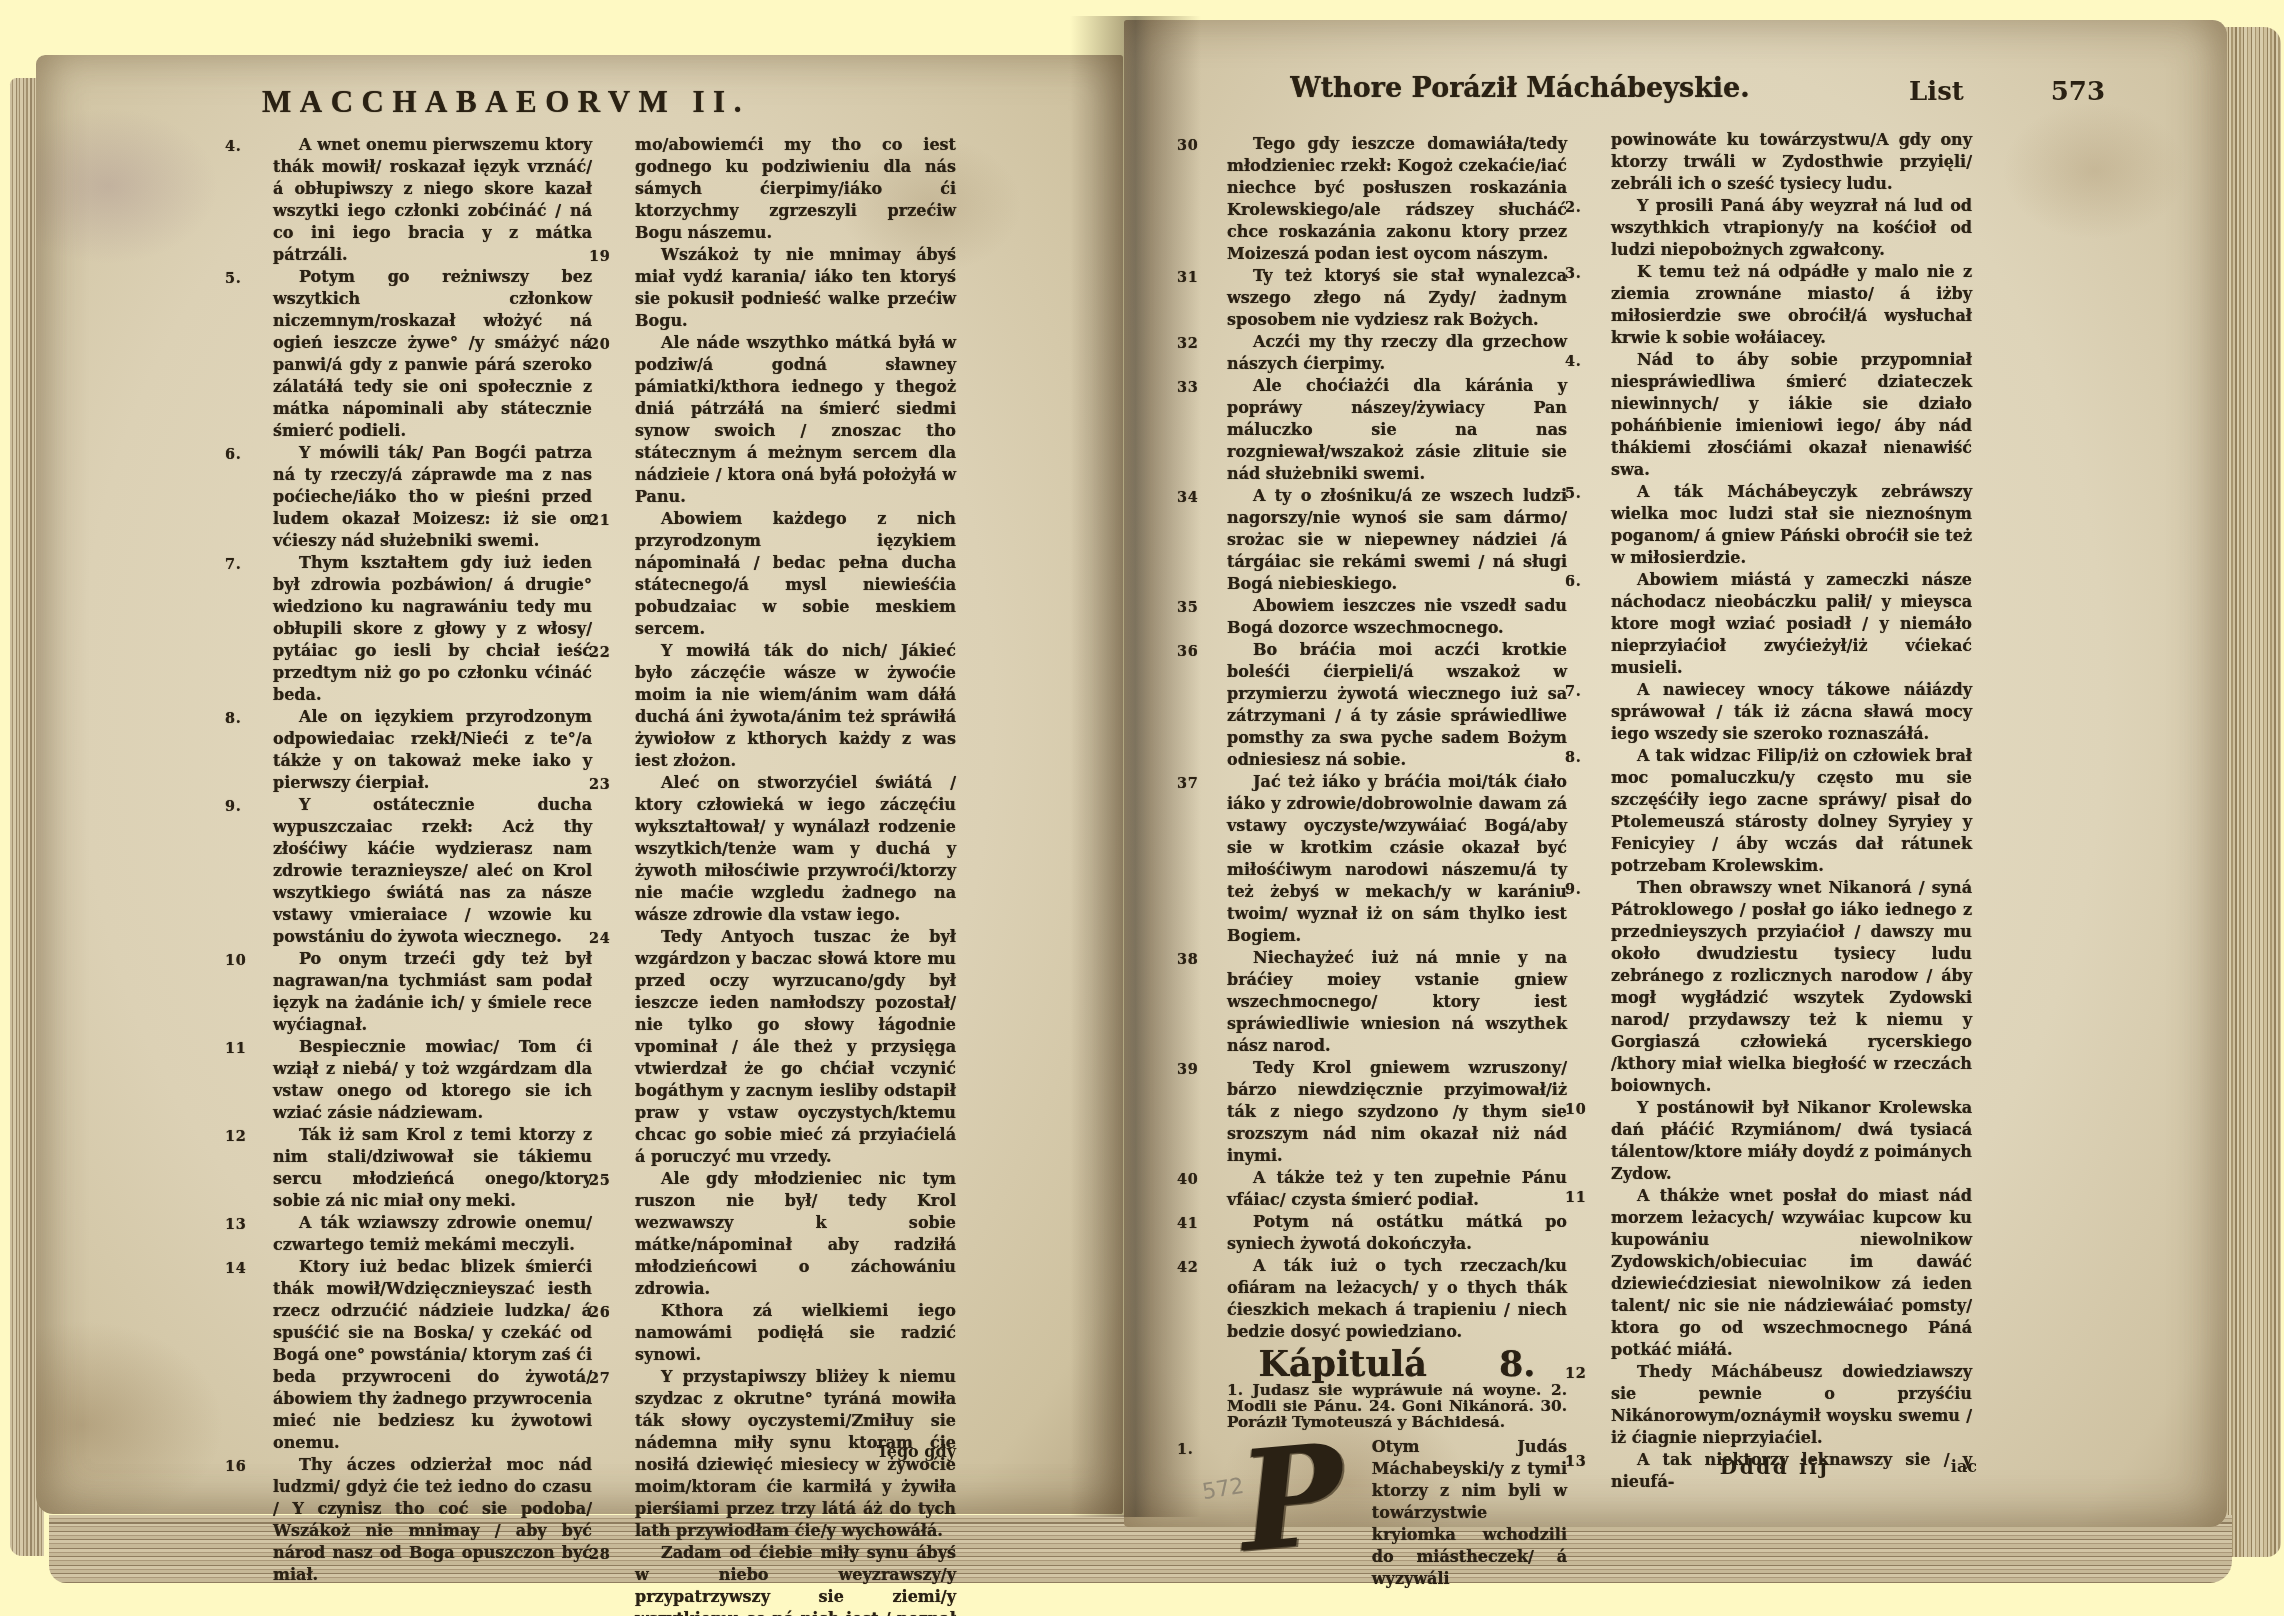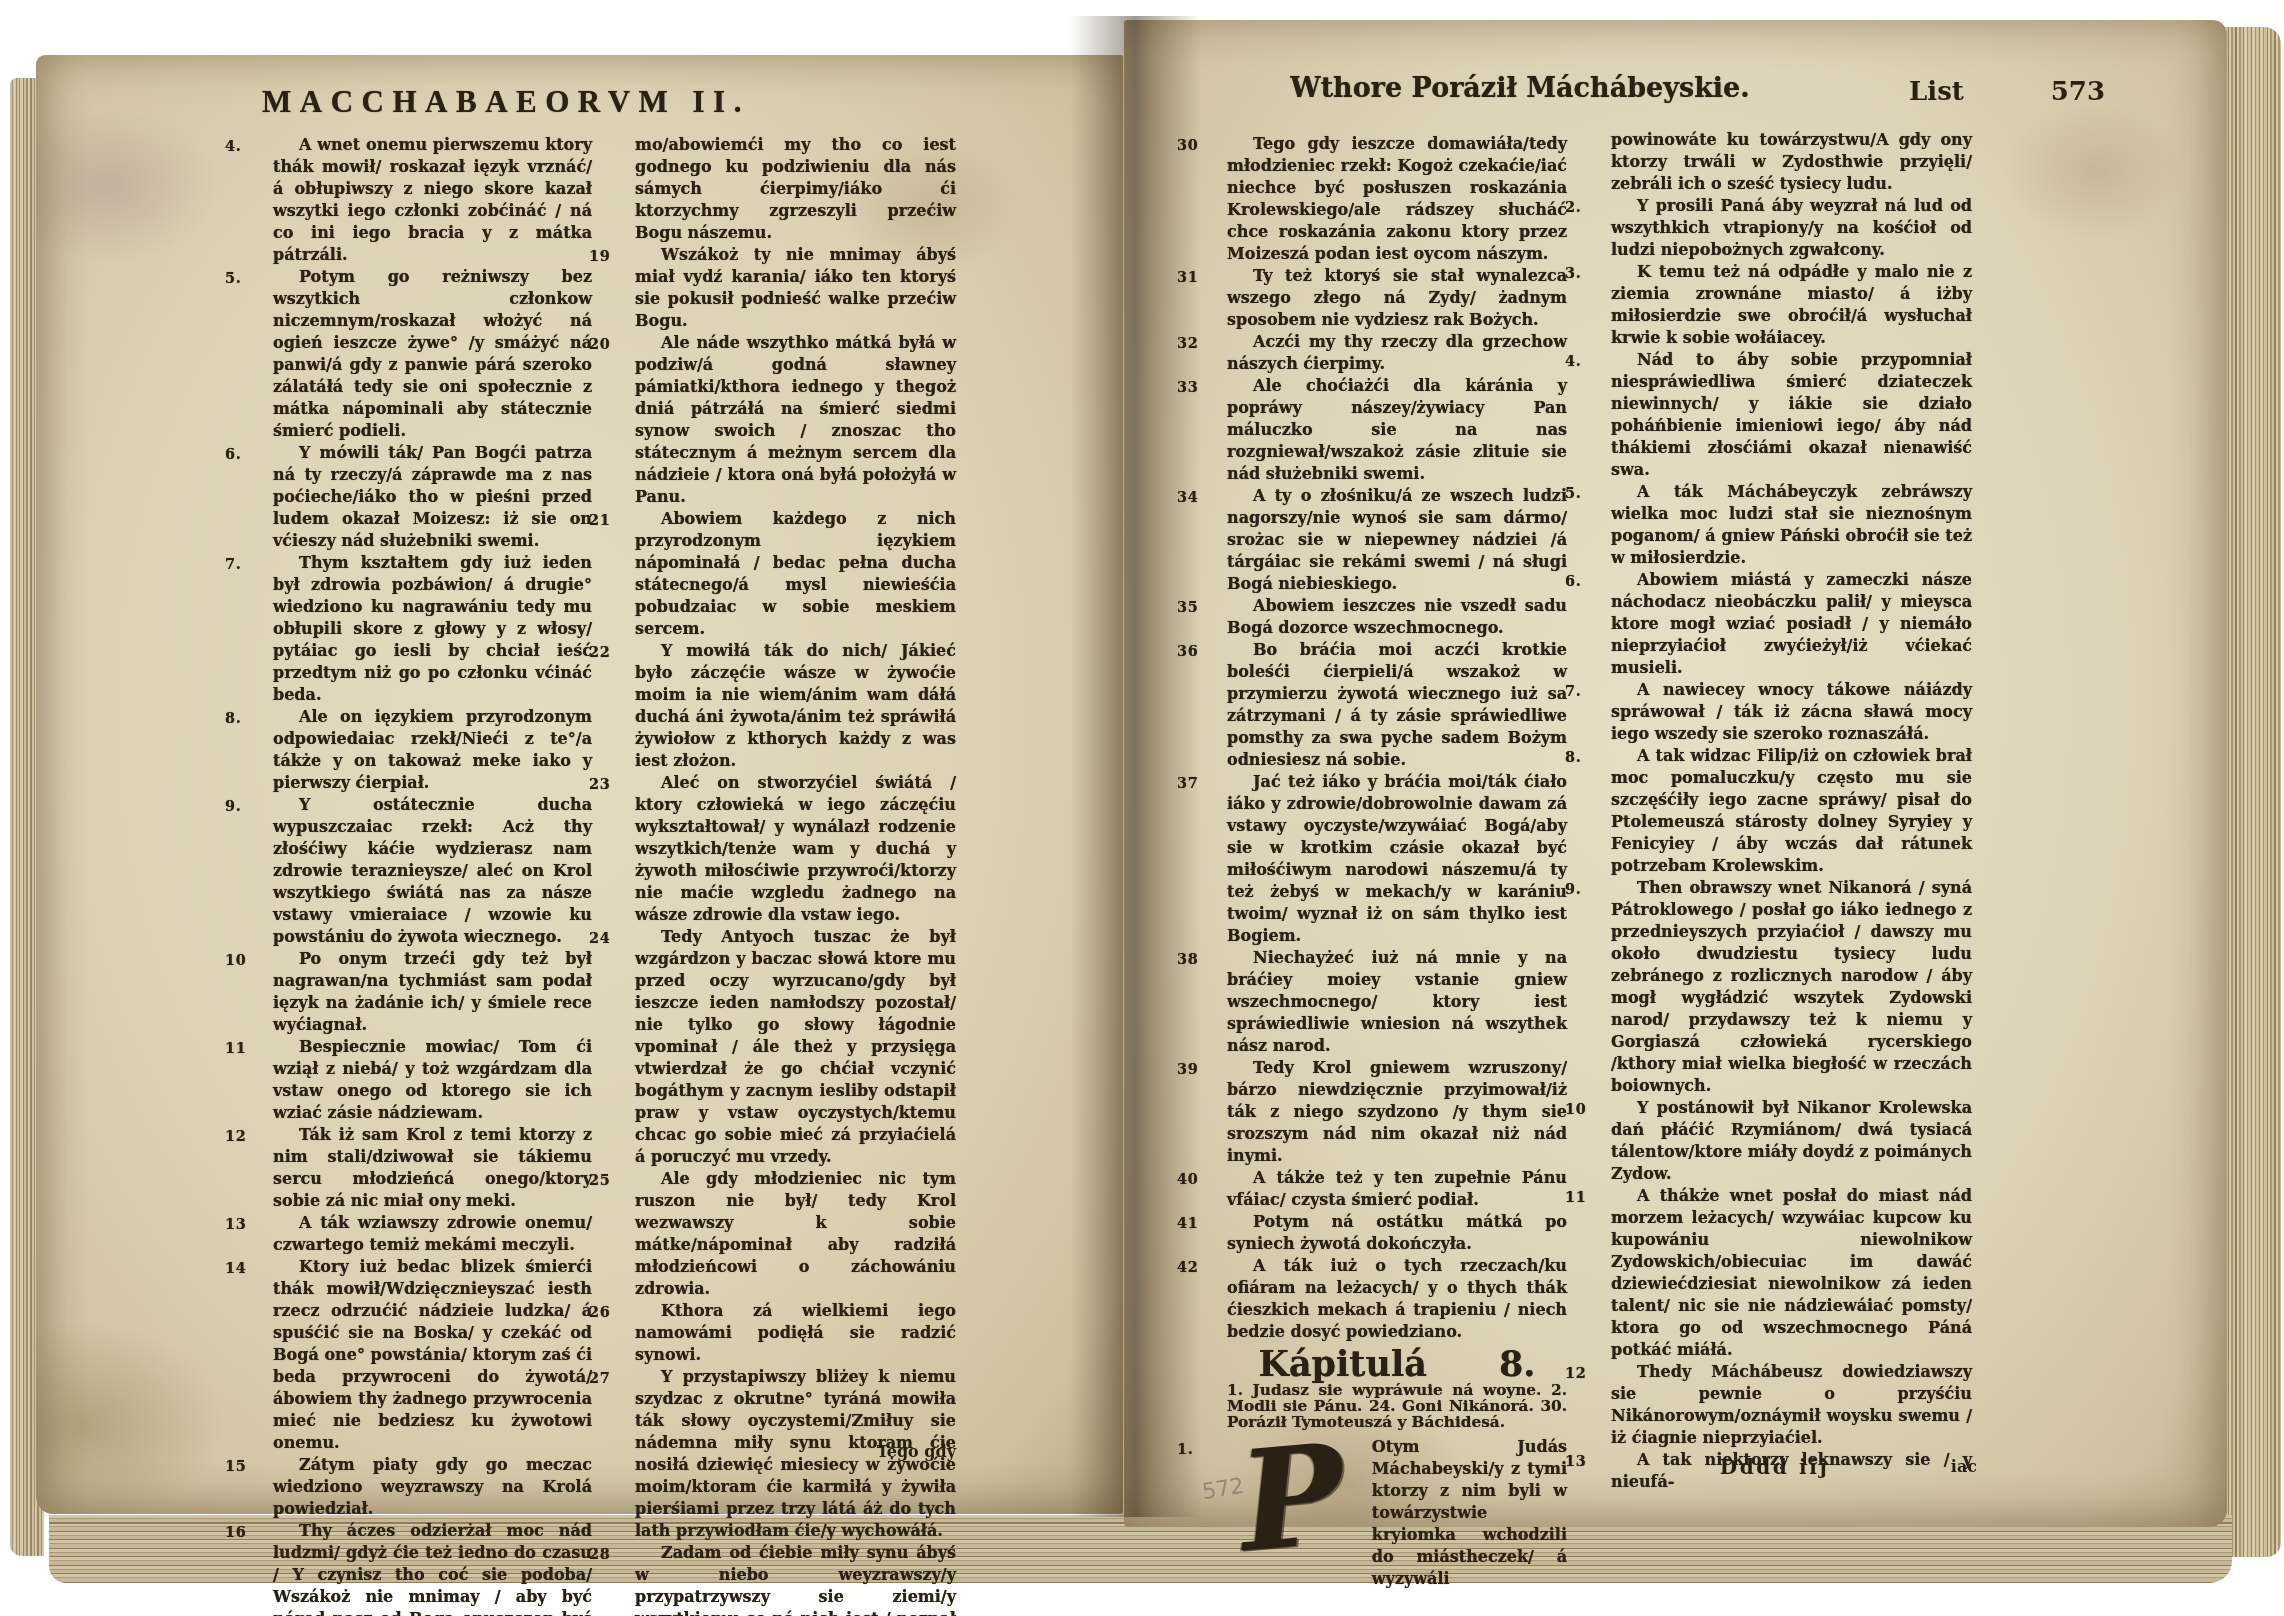--- a/index.html
+++ b/index.html
@@ -1,16 +1,16 @@
 <!DOCTYPE html>
 <html style="font-size:10.4px"><head>
 <meta charset="utf-8">
 <style>
   html,body{margin:0;padding:0;background:#000;}
-  #canvas{position:relative;width:2284px;height:1616px;background:#ffffff;overflow:hidden;
+  #canvas{position:relative;width:2284px;height:1616px;background:#fef9c3;overflow:hidden;
           font-family:"DejaVu Serif",serif;color:#261e10;}
 
   
   .page{position:absolute;z-index:2;}
   .page-left{left:36px;top:55px;width:1087px;height:1459px;border-radius:9px 2.6px 2.6px 17px;
     background:
       radial-gradient(157px 111px at 72px 131px, rgba(125,92,112,.22), transparent 70%),
       radial-gradient(196px 144px at 46px 1370px, rgba(125,97,58,.33), transparent 72%),
       radial-gradient(131px 98px at 894px 150px, rgba(120,95,55,.18), transparent 70%),
       radial-gradient(ellipse at 46% 45%, #e4dbc1 0%, #dcd1b5 55%, #cec19f 86%, #b6a683 100%);
@@ -83,21 +83,20 @@
       <p class="verse"><span class="vnum">5.</span>Potym go reżniwszy bez wszytkich członkow niczemnym/roskazał włożyć ná ogień ieszcze żywe° /y smáżyć ná panwi/á gdy z panwie párá szeroko zálatáłá tedy sie oni społecznie z mátka nápominali aby státecznie śmierć podieli.</p>
       <p class="verse"><span class="vnum">6.</span>Y mówili ták/ Pan Bogći patrza ná ty rzeczy/á záprawde ma z nas poćieche/iáko tho w pieśni przed ludem okazał Moizesz: iż sie on vćieszy nád służebniki swemi.</p>
       <p class="verse"><span class="vnum">7.</span>Thym kształtem gdy iuż ieden był zdrowia pozbáwion/ á drugie° wiedziono ku nagrawániu tedy mu obłupili skore z głowy y z włosy/ pytáiac go iesli by chciał ieść przedtym niż go po członku vćináć beda.</p>
       <p class="verse"><span class="vnum">8.</span>Ale on ięzykiem przyrodzonym odpowiedaiac rzekł/Nieći z te°/a tákże y on takoważ meke iako y pierwszy ćierpiał.</p>
       <p class="verse"><span class="vnum">9.</span>Y ostátecznie ducha wypuszczaiac rzekł: Acż thy złośćiwy káćie wydzierasz nam zdrowie teraznieysze/ aleć on Krol wszytkiego świátá nas za násze vstawy vmieraiace / wzowie ku powstániu do żywota wiecznego.</p>
       <p class="verse"><span class="vnum">10</span>Po onym trzeći gdy też był nagrawan/na tychmiást sam podał ięzyk na żadánie ich/ y śmiele rece wyćiagnał.</p>
       <p class="verse"><span class="vnum">11</span>Bespiecznie mowiac/ Tom ći wziął z niebá/ y toż wzgárdzam dla vstaw onego od ktorego sie ich wziać zásie nádziewam.</p>
       <p class="verse"><span class="vnum">12</span>Ták iż sam Krol z temi ktorzy z nim stali/dziwował sie tákiemu sercu młodzieńcá onego/ktory sobie zá nic miał ony meki.</p>
       <p class="verse"><span class="vnum">13</span>A ták wziawszy zdrowie onemu/ czwartego temiż mekámi meczyli.</p>
       <p class="verse"><span class="vnum">14</span>Ktory iuż bedac blizek śmierći thák mowił/Wdzięcznieyszać iesth rzecz odrzućić nádzieie ludzka/ á spuśćić sie na Boska/ y czekáć od Bogá one° powstánia/ ktorym zaś ći beda przywroceni do żywotá/ ábowiem thy żadnego przywrocenia mieć nie bedziesz ku żywotowi onemu.</p>
-      <p class="verse"><span class="vnum">15</span>Zátym piaty gdy go meczac wiedziono weyzrawszy na Krolá powiedział.</p>
       <p class="verse"><span class="vnum">16</span>Thy áczes odzierżał moc nád ludzmi/ gdyż ćie też iedno do czasu / Y czynisz tho coć sie podoba/ Wszákoż nie mnimay / aby być národ nasz od Boga opuszczon być miał.</p>
     </div>
   <div class="print col col-l2">
       <p class="verse cont">mo/abowiemći my tho co iest godnego ku podziwieniu dla nás sámych ćierpimy/iáko ći ktorzychmy zgrzeszyli przećiw Bogu nászemu.</p>
       <p class="verse"><span class="vnum">19</span>Wszákoż ty nie mnimay ábyś miał vydź karania/ iáko ten ktoryś sie pokusił podnieść walke przećiw Bogu.</p>
       <p class="verse"><span class="vnum">20</span>Ale náde wszythko mátká byłá w podziw/á godná sławney pámiatki/kthora iednego y thegoż dniá pátrzáłá na śmierć siedmi synow swoich / znoszac tho státecznym á meżnym sercem dla nádzieie / ktora oná byłá położyłá w Panu.</p>
       <p class="verse"><span class="vnum">21</span>Abowiem każdego z nich przyrodzonym ięzykiem nápominałá / bedac pełna ducha státecnego/á mysl niewieśćia pobudzaiac w sobie meskiem sercem.</p>
       <p class="verse"><span class="vnum">22</span>Y mowiłá ták do nich/ Jákieć było záczęćie wásze w żywoćie moim ia nie wiem/ánim wam dáłá duchá áni żywota/ánim też spráwiłá żywiołow z kthorych każdy z was iest złożon.</p>
       <p class="verse"><span class="vnum">23</span>Aleć on stworzyćiel świátá / ktory człowieká w iego záczęćiu wykształtował/ y wynálazł rodzenie wszytkich/tenże wam y duchá y żywoth miłosćiwie przywroći/ktorzy nie maćie wzgledu żadnego na wásze zdrowie dla vstaw iego.</p>
       <p class="verse"><span class="vnum">24</span>Tedy Antyoch tuszac że był wzgárdzon y baczac słowá ktore mu przed oczy wyrzucano/gdy był ieszcze ieden namłodszy pozostał/ nie tylko go słowy łágodnie vpominał / ále theż y przysięga vtwierdzał że go chćiał vczynić bogáthym y zacnym iesliby odstapił praw y vstaw oyczystych/ktemu chcac go sobie mieć zá przyiaćielá á poruczyć mu vrzedy.</p>

